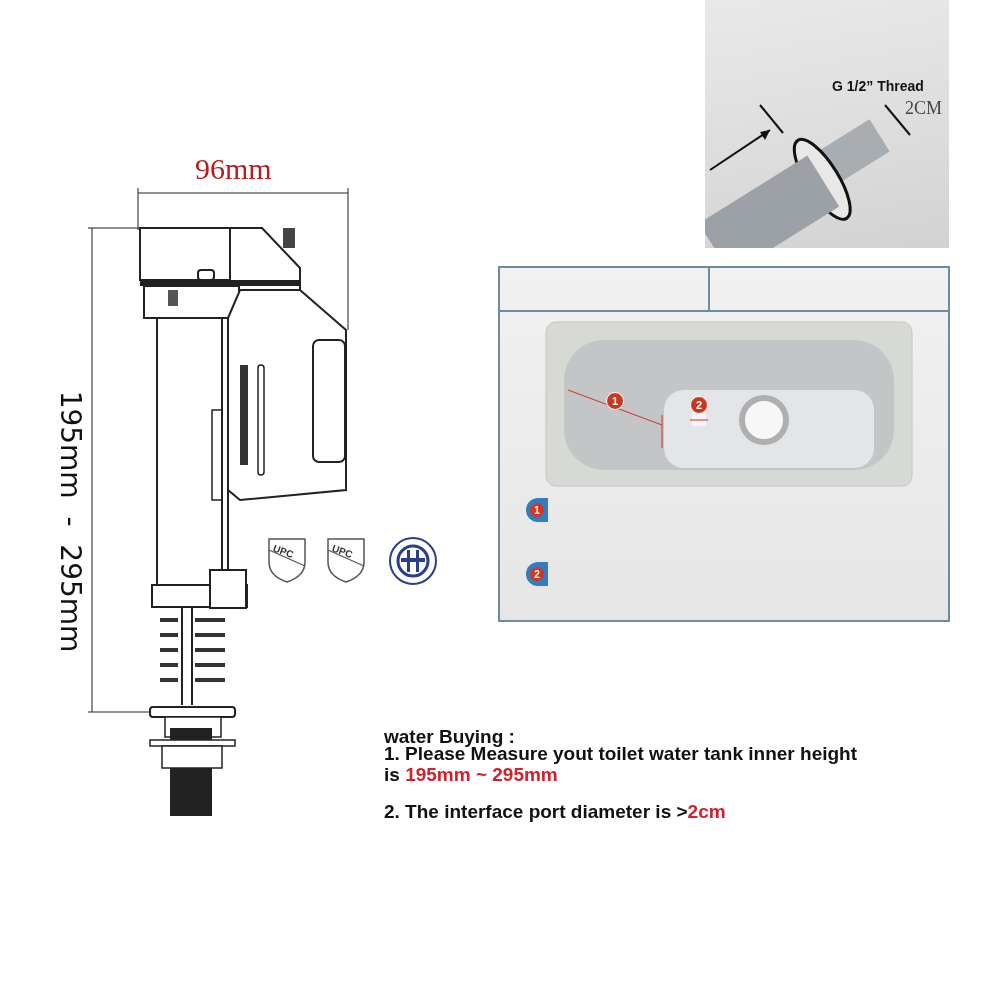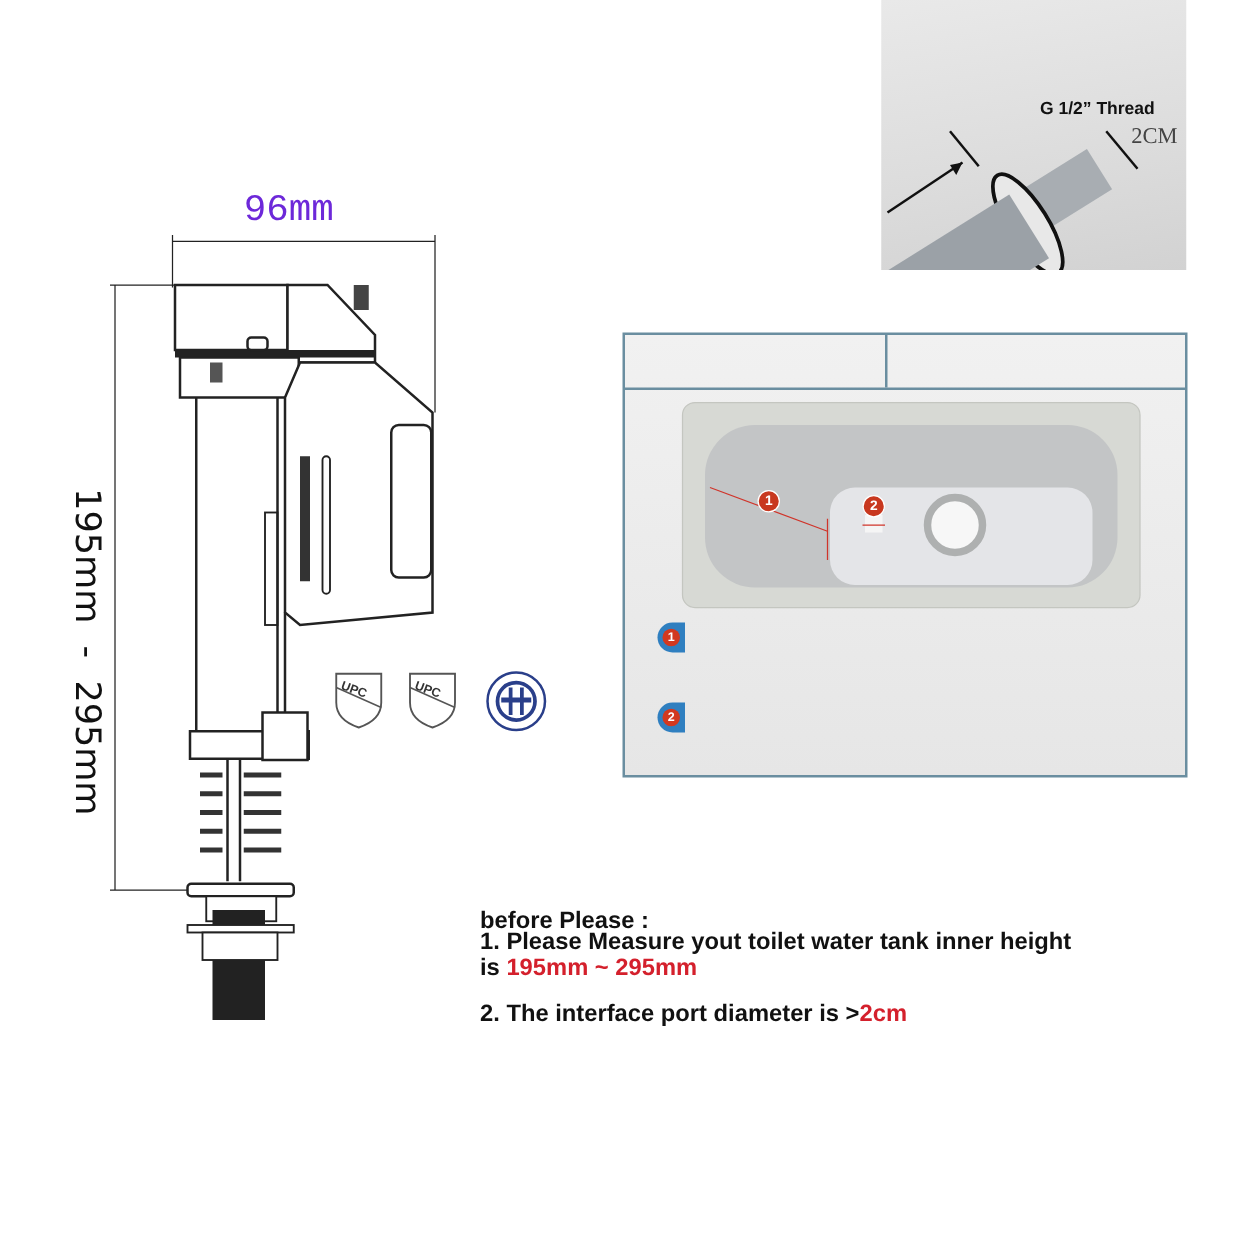--- a/index.html
+++ b/index.html
@@ -1,22 +1,22 @@
 <!DOCTYPE html>
 <html><head>
 <meta charset="utf-8">
 <style>
   html, body { margin:0; padding:0; }
   body { width:1000px; height:1000px; background:#ffffff; position:relative; overflow:hidden; font-family:"Liberation Sans", sans-serif; color:#111; }
   .abs { position:absolute; }
   
-  .dim-width-label { left:195px; top:152px; font-size:30px; font-family:Liberation Mono, monospace; color:#6d28d9; }
+  .dim-width-label { left:195px; top:152px; font-size:30px; font-family:Liberation Serif, serif; color:#b91c1c; }
   .dim-height-label { left:-140px; top:505px; width:420px; font-size:28px; font-family:"DejaVu Sans", sans-serif; transform:rotate(90deg); text-align:center; color:#111; white-space:pre; }
   
-  .thread-photo { left:705px; top:0; width:244px; height:216px; background:linear-gradient(170deg,#e9e9e9 0%,#dcdcdc 60%,#d2d2d2 100%); overflow:hidden; }
+  .thread-photo { left:705px; top:0; width:244px; height:248px; background:linear-gradient(170deg,#e9e9e9 0%,#dcdcdc 60%,#d2d2d2 100%); overflow:hidden; }
   .thread-label { left:127px; top:78px; font-weight:bold; font-size:14px; color:#111; white-space:nowrap; }
   .cm-label { left:200px; top:98px; font-family:"Liberation Serif", serif; font-size:18px; color:#444; }
   
   .tank-panel { left:498px; top:266px; width:452px; height:356px; background:linear-gradient(180deg,#f1f1f1,#e6e6e6); border:2px solid #6a8ea0; box-sizing:border-box; }
   .tank-topbar { left:0; top:0; width:448px; height:42px; border-bottom:2px solid #6a8ea0; }
   .tank-topdivider { left:208px; top:0; width:2px; height:42px; background:#6a8ea0; }
   .badge { width:22px; height:24px; background:#2f7fc0; border-radius:12px 0 0 12px; display:flex; align-items:center; justify-content:center; }
   .badge span { width:14px; height:14px; border-radius:50%; background:#d2381f; color:#fff; font-size:10px; font-weight:bold; display:flex; align-items:center; justify-content:center; }
   .num-marker { width:16px; height:16px; border-radius:50%; background:#c8381f; color:#fff; font-size:11px; font-weight:bold; display:flex; align-items:center; justify-content:center; border:1px solid #fff; }
   
@@ -134,16 +134,16 @@
   <div class="abs num-marker" style="left:106px;top:124px">1</div>
   <div class="abs num-marker" style="left:190px;top:128px">2</div>
   <div class="abs badge" style="left:26px;top:230px">
       <span>1</span>
     </div>
   <div class="abs badge" style="left:26px;top:294px">
       <span>2</span>
     </div>
 </div>
 
-<div class="abs instr" style="top:726px">before Please :</div>
+<div class="abs instr" style="top:726px">water Buying :</div>
 <div class="abs instr" style="top:743px">1. Please Measure yout toilet water tank inner height</div>
 <div class="abs instr" style="top:764px"><span>is </span><span class="red">195mm ~ 295mm</span></div>
 <div class="abs instr" style="top:801px"><span>2. The interface port diameter is &gt;</span><span class="red">2cm</span></div>
 
 </body></html>

